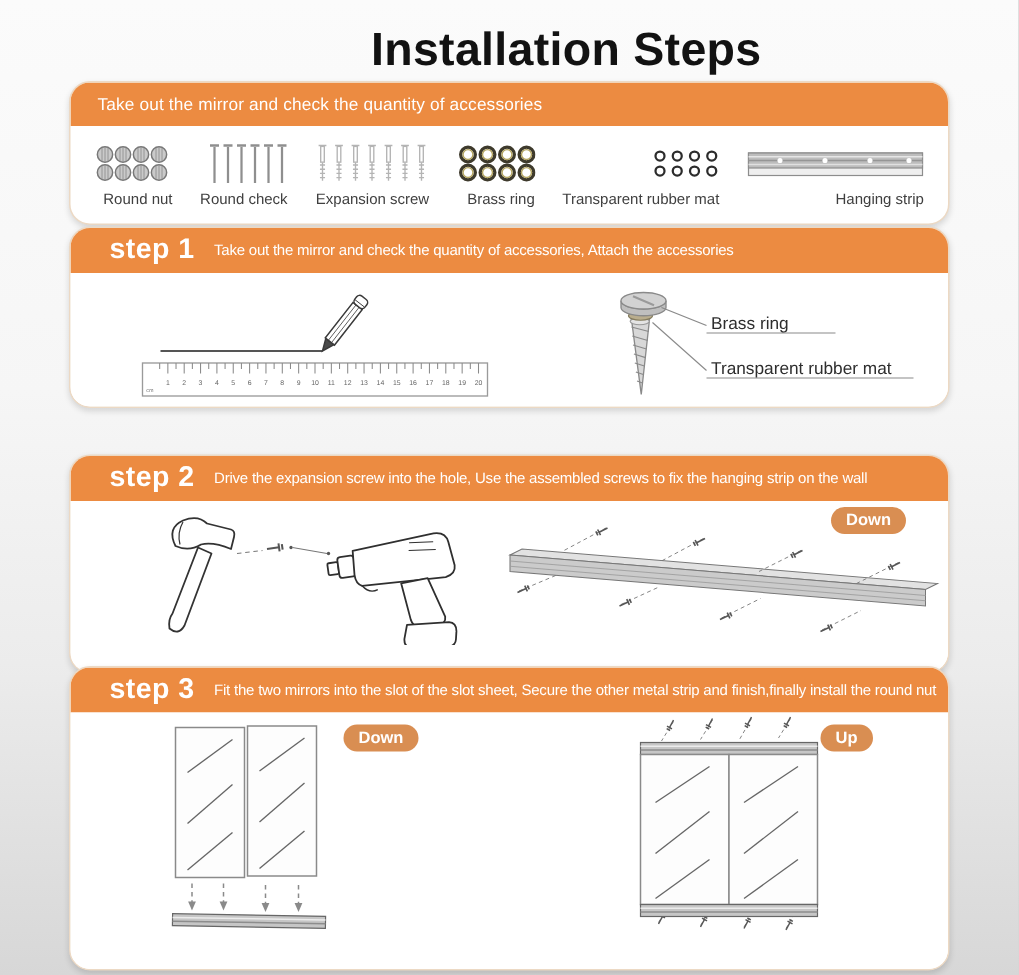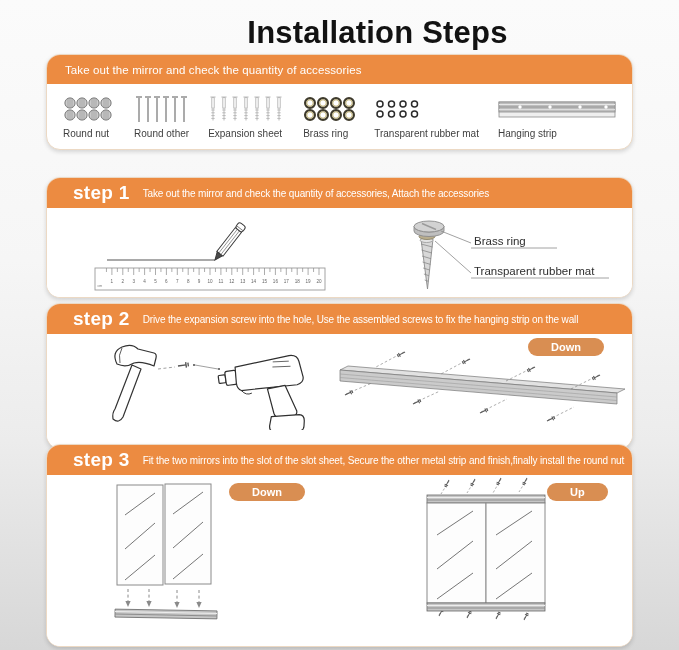--- a/index.html
+++ b/index.html
@@ -4,34 +4,34 @@
 <style>
   html,body{margin:0;padding:0;}
   body{background:#d6d6d6;font-family:"Liberation Sans",sans-serif;}
   .page{position:relative;width:679px;height:650px;margin:0 auto;overflow:hidden;
         background:linear-gradient(180deg,#fbfbfb 0%,#f6f6f6 40%,#ececec 68%,#d7d7d7 100%);}
   .page-title{position:absolute;top:-6px;left:0;width:100%;text-align:center;
         font-size:31px;font-weight:800;color:#121212;letter-spacing:.2px;padding-left:38px;}
   .card{position:absolute;left:46px;width:587px;background:#fff;border-radius:14px;
         border:1px solid #ecd9c4;box-shadow:0 2px 4px rgba(0,0,0,.14);overflow:hidden;box-sizing:border-box;}
   #card-accessories{top:54px;height:96px;}
-  #card-step1{top:177px;height:121px;}
+  #card-step1{top:151px;height:121px;}
   #card-step2{top:303px;height:146px;}
   #card-step3{top:444px;height:203px;}
   .card-header{background:var(--accent-orange,#ec8b41);color:#fff;display:flex;align-items:center;}
   .accessories-header{height:29px;font-size:11.5px;font-weight:normal;padding-left:18px;letter-spacing:.1px;}
   .step-header{height:30px;padding-left:26px;gap:13px;}
   .step-label{font-size:19px;font-weight:bold;letter-spacing:.3px;white-space:nowrap;}
   .step-desc{font-size:10px;letter-spacing:-0.15px;white-space:nowrap;}
   .step-body{position:relative;width:100%;height:calc(100% - 30px);background:#fff;}
   .acc-row{display:flex;justify-content:space-between;align-items:flex-start;padding:9px 16px 0 16px;}
-  .acc-item{display:flex;flex-direction:column;align-items:flex-start;}
+  .acc-item{display:flex;flex-direction:column;align-items:flex-end;}
   .acc-icon{height:32px;display:flex;align-items:center;justify-content:center;}
   .acc-label{font-size:10px;color:#3f3f3f;margin-top:3px;white-space:nowrap;}
-  .badge{position:absolute;height:18px;padding:0 23px;border-radius:10px;
+  .badge{position:absolute;height:18px;padding:0 10px;border-radius:10px;
          background:var(--badge-orange,#d98e52);color:#fff;font-size:11px;font-weight:bold;
          display:flex;align-items:center;justify-content:center;}
   .abs{position:absolute;}
   .callout-text{font-size:11.5px;fill:#2e2e2e;}
   #ruler-ticks line{stroke:#8a8a8a;stroke-width:.7;}
   #ruler-ticks text{font-size:4.6px;fill:#666;text-anchor:middle;}
   .ruler-unit{font-size:3.6px;fill:#777;}
 </style>
 </head>
 <body>
@@ -100,35 +100,35 @@
             <g stroke-width="1.6">
               <line x1="2" y1="3" x2="8" y2="3"></line>
                 <line x1="11" y1="3" x2="17" y2="3"></line>
                 <line x1="20" y1="3" x2="26" y2="3"></line>
               <line x1="29" y1="3" x2="35" y2="3"></line>
                 <line x1="38" y1="3" x2="44" y2="3"></line>
                 <line x1="47" y1="3" x2="53" y2="3"></line>
             </g>
           </svg>
           </span>
-        <span class="acc-label">Round other</span>
+        <span class="acc-label">Round check</span>
       </div>
       <div class="acc-item">
         <span class="acc-icon">
           <svg width="76" height="28" viewBox="0 0 76 28">
             <use href="#exp" x="5" y="2"></use>
               <use href="#exp" x="16" y="2"></use>
               <use href="#exp" x="27" y="2"></use>
               <use href="#exp" x="38" y="2"></use>
             <use href="#exp" x="49" y="2"></use>
               <use href="#exp" x="60" y="2"></use>
               <use href="#exp" x="71" y="2"></use>
           </svg>
           </span>
-        <span class="acc-label">Expansion sheet</span>
+        <span class="acc-label">Expansion screw</span>
       </div>
       <div class="acc-item">
         <span class="acc-icon">
           <svg width="52" height="26" viewBox="0 0 52 26">
             <use href="#br" x="7" y="7"></use>
               <use href="#br" x="20" y="7"></use>
               <use href="#br" x="33" y="7"></use>
               <use href="#br" x="46" y="7"></use>
             <use href="#br" x="7" y="19"></use>
               <use href="#br" x="20" y="19"></use>

